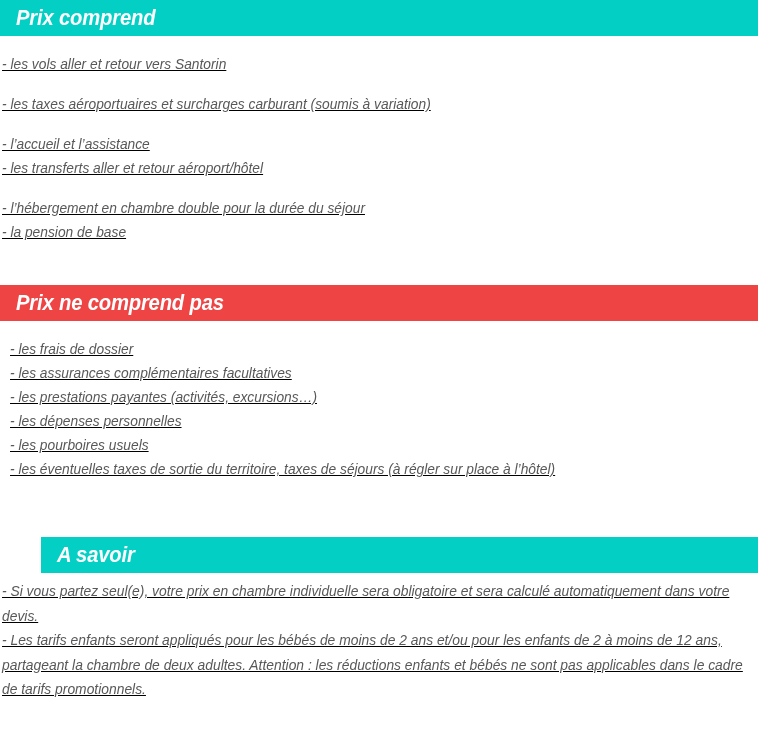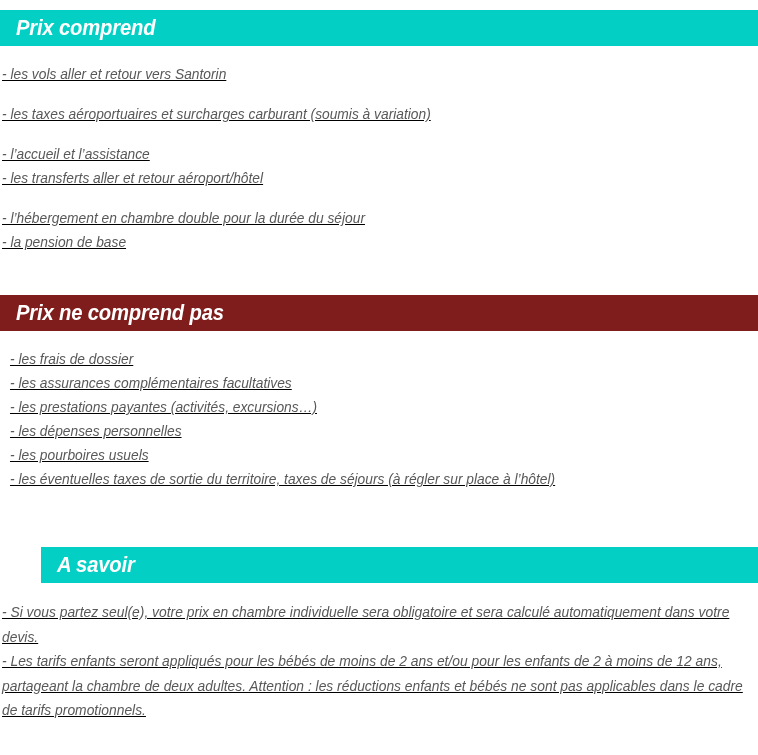--- a/index.html
+++ b/index.html
@@ -74,51 +74,51 @@
   }
 
   
   .gap-group { height: 16px; }
 
   
   #section-included .section-body { padding-top: 16px; }
   
   #section-excluded .section-body { padding-top: 16px; margin-left: 8px; }
   
-  #section-good-to-know .section-body { padding-top: 17px; }
+  #section-good-to-know .section-body { padding-top: 6px; }
 
   .section-spacer-1 { height: 41px; }
   .section-spacer-2 { height: 56px; }
 </style>
 </head>
 <body style="background: rgb(255, 255, 255);">
 
 <div class="page" style="background: rgb(255, 255, 255);">
 
   <section id="section-included">
-    <div class="section-bar" style="background: rgb(3, 207, 196); margin-top: 10px;">
+    <div class="section-bar" style="background: rgb(3, 207, 196);">
       <span class="section-bar-title" style="color: rgb(255, 255, 255);">Prix comprend</span>
     </div>
     <div class="section-body">
       <div class="line" style="color: rgb(88, 88, 90);">- les vols aller et retour vers Santorin</div>
       <div class="gap-group"></div>
       <div class="line" style="color: rgb(88, 88, 90);">- les taxes aéroportuaires et surcharges carburant (soumis à variation)</div>
       <div class="gap-group"></div>
       <div class="line" style="color: rgb(88, 88, 90);">- l’accueil et l’assistance</div>
       <div class="line" style="color: rgb(88, 88, 90);">- les transferts aller et retour aéroport/hôtel</div>
       <div class="gap-group"></div>
       <div class="line" style="color: rgb(88, 88, 90);">- l’hébergement en chambre double pour la durée du séjour</div>
       <div class="line" style="color: rgb(88, 88, 90);">- la pension de base</div>
     </div>
   </section>
 
   <div class="section-spacer-1"></div>
 
   <section id="section-excluded">
-    <div class="section-bar" style="background: #7f1d1d;">
+    <div class="section-bar" style="background: #ef4444;">
       <span class="section-bar-title" style="color: rgb(255, 255, 255);">Prix ne comprend pas</span>
     </div>
     <div class="section-body">
       <div class="line" style="color: rgb(88, 88, 90);">- les frais de dossier</div>
       <div class="line" style="color: rgb(88, 88, 90);">- les assurances complémentaires facultatives</div>
       <div class="line" style="color: rgb(88, 88, 90);">- les prestations payantes (activités, excursions…)</div>
       <div class="line" style="color: rgb(88, 88, 90);">- les dépenses personnelles</div>
       <div class="line" style="color: rgb(88, 88, 90);">- les pourboires usuels</div>
       <div class="line" style="color: rgb(88, 88, 90);">- les éventuelles taxes de sortie du territoire, taxes de séjours (à régler sur place à l’hôtel)</div>
     </div>

